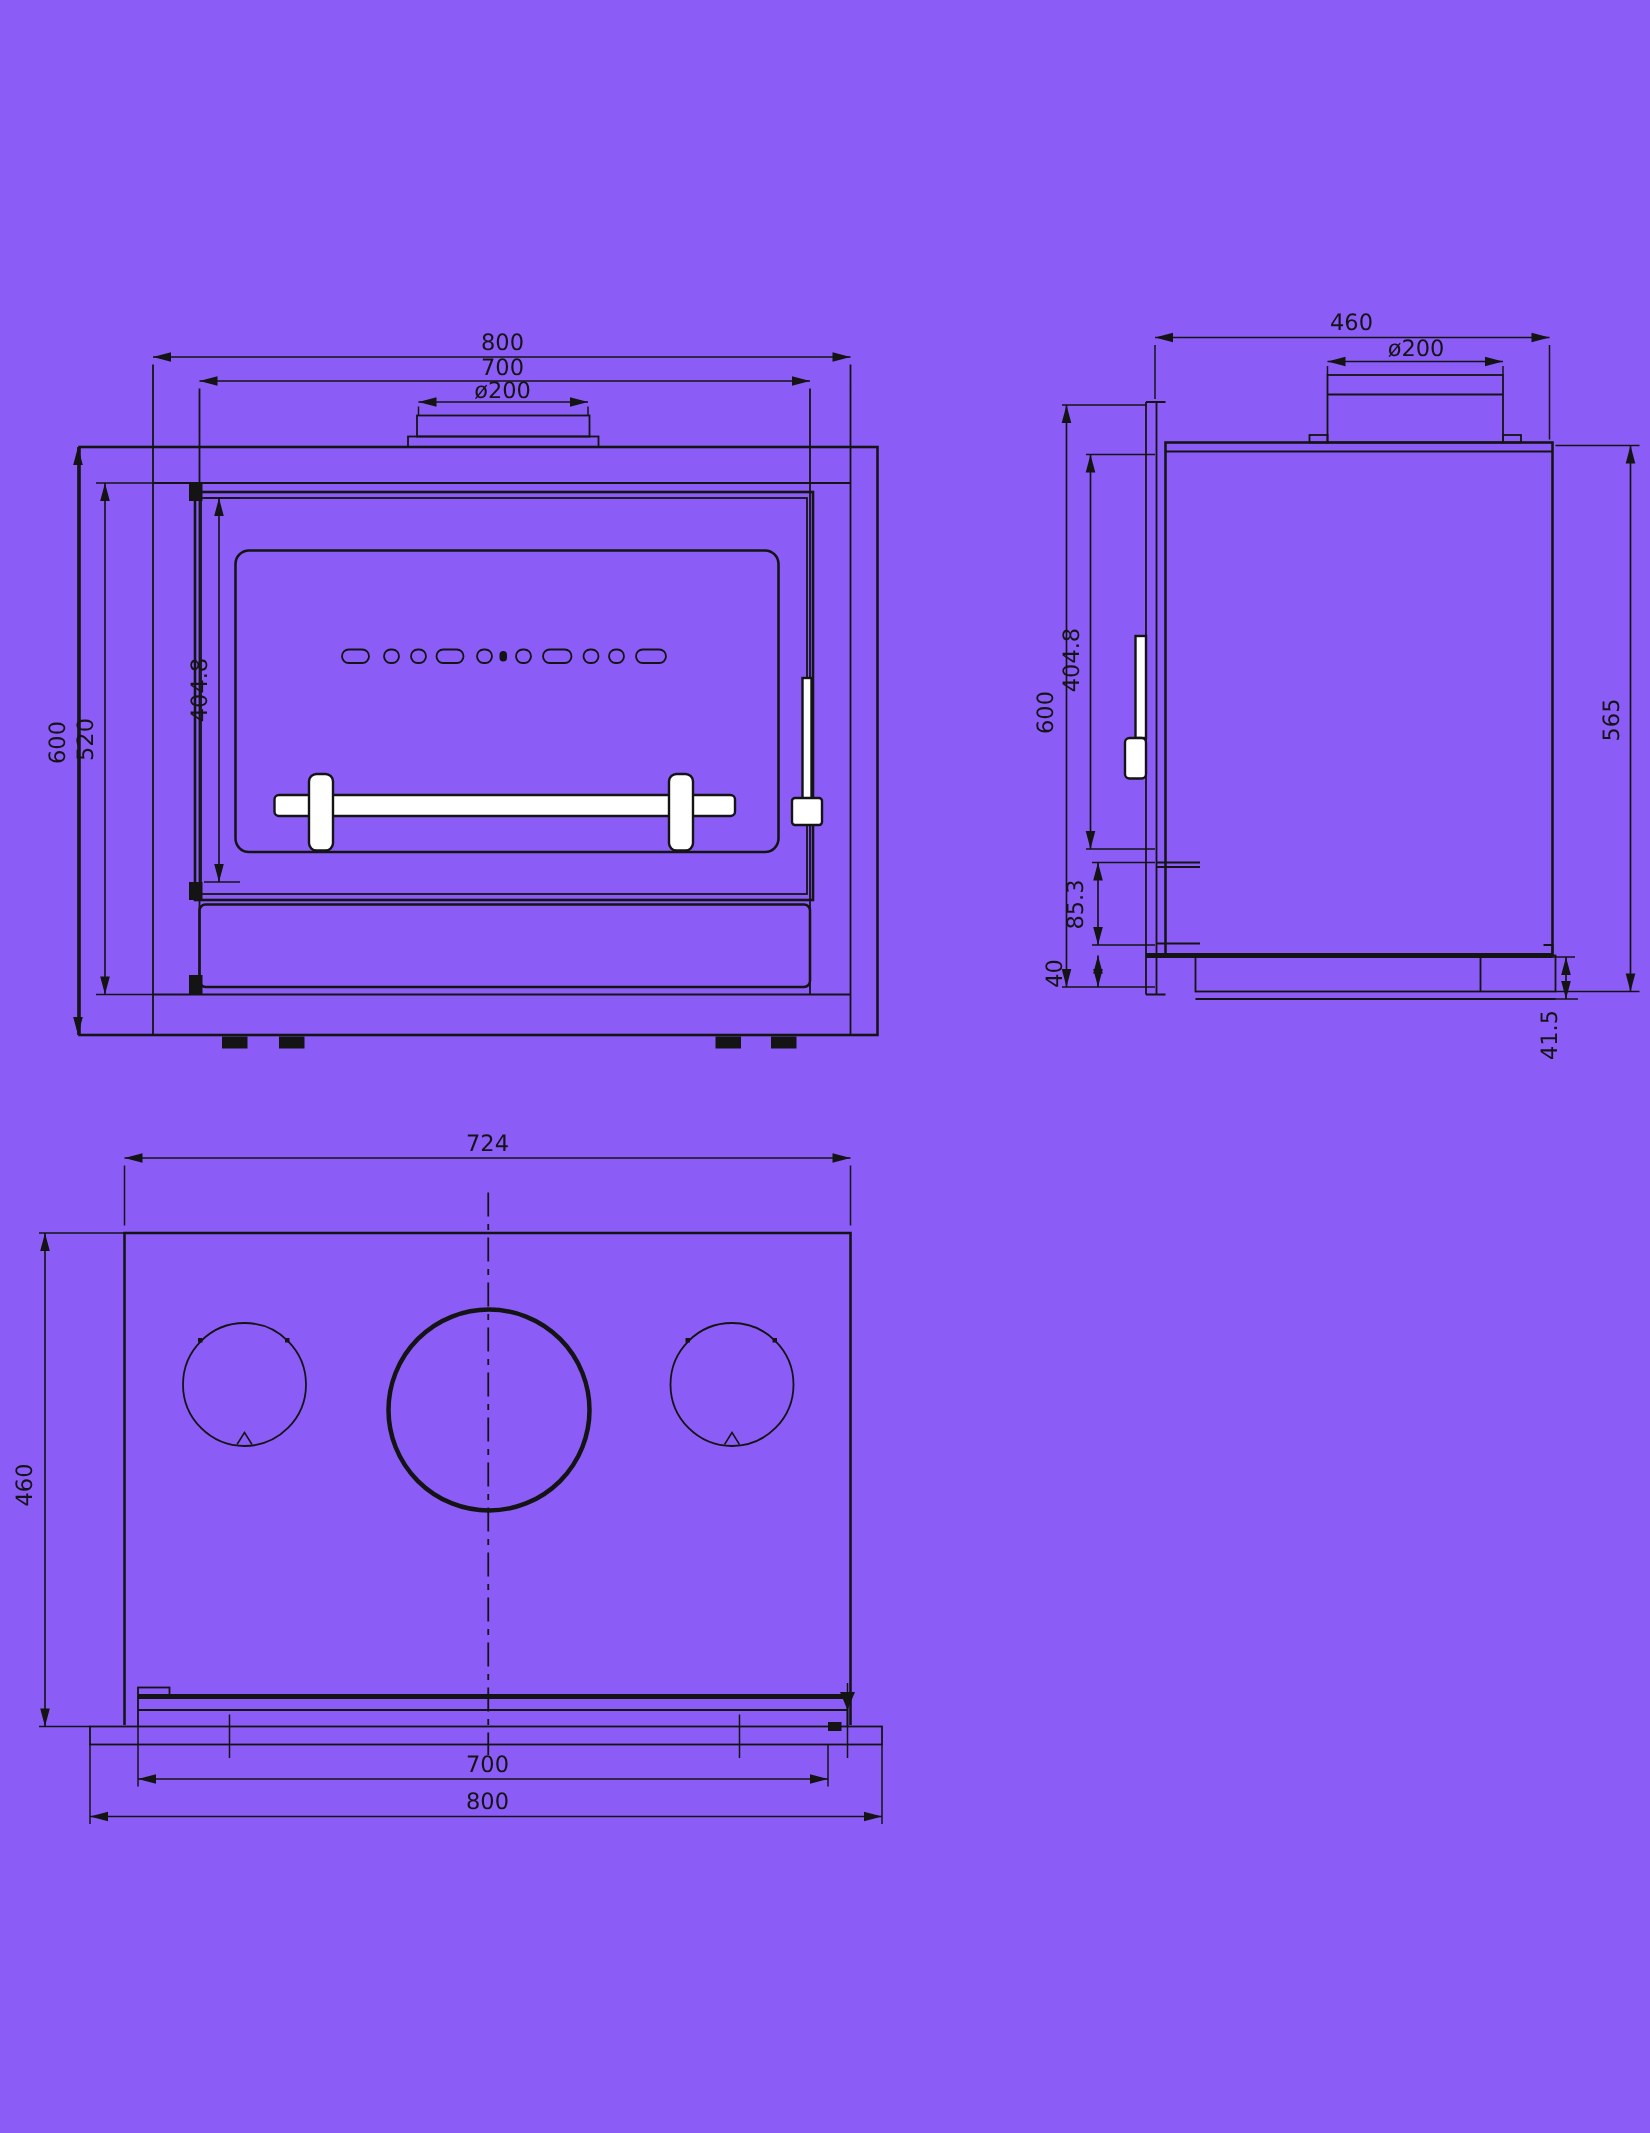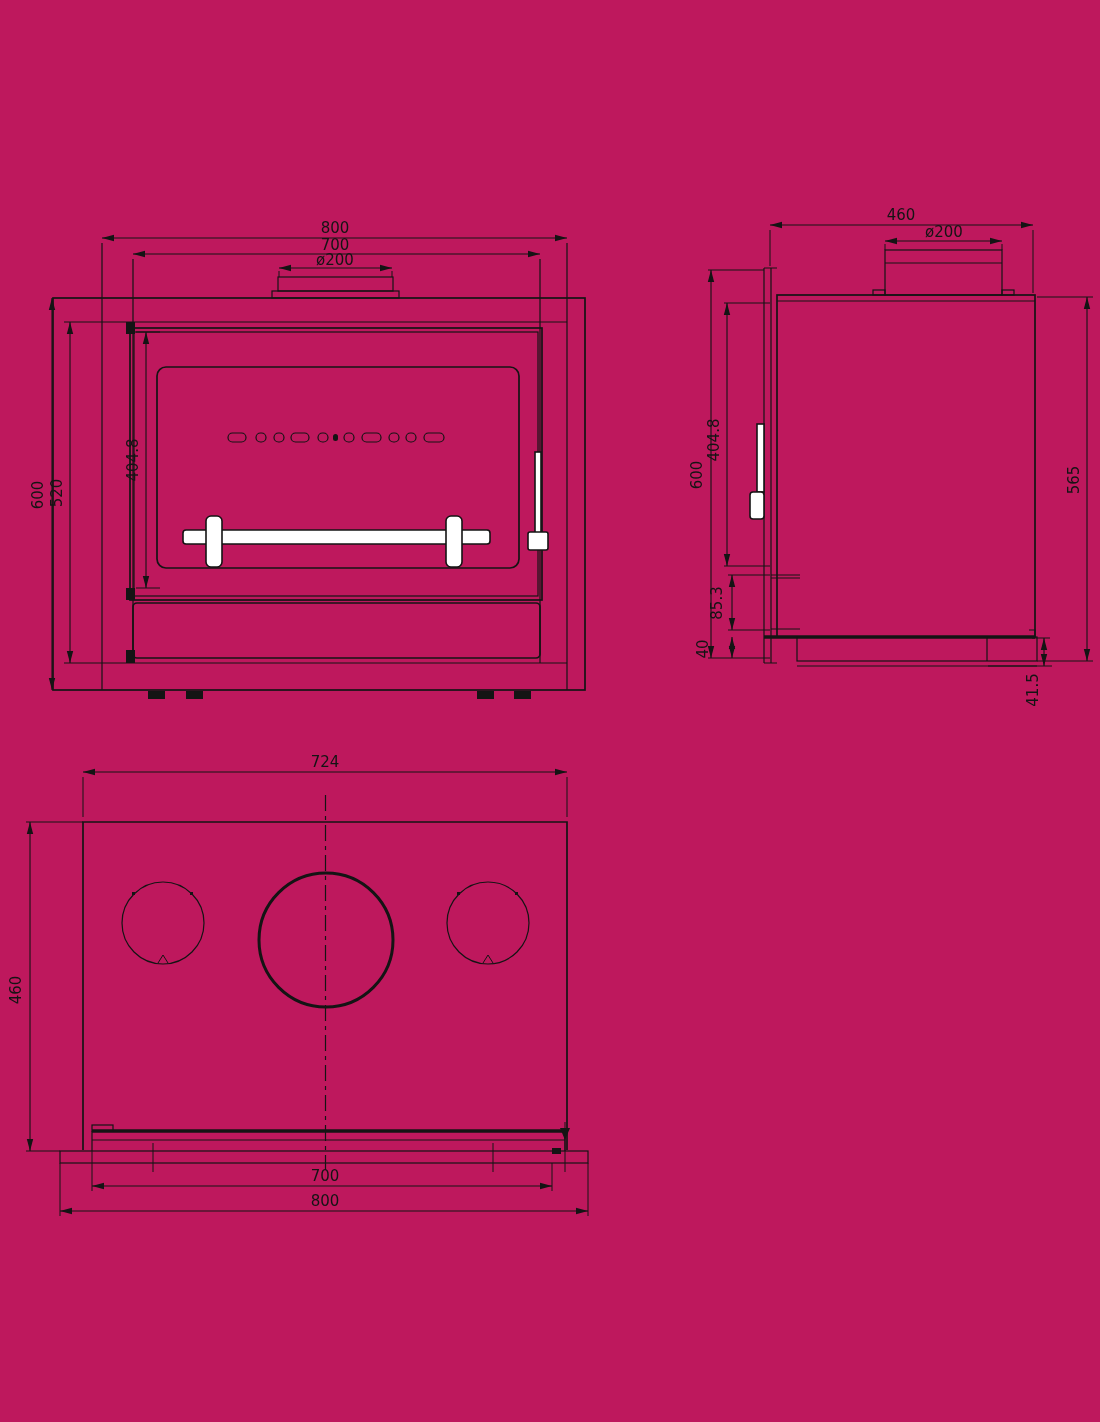--- a/index.html
+++ b/index.html
@@ -1,16 +1,16 @@
 <!DOCTYPE html>
 <html><head>
 <meta charset="utf-8">
 <style>
   html,body{margin:0;padding:0;background:#ffffff;}
-  .page{width:1100px;height:1422px;background:#be185d;position:relative;}
+  .page{width:1100px;height:1422px;background:#8b5cf6;position:relative;}
   svg{display:block;}
   text{font-family:"DejaVu Sans",sans-serif;font-size:15px;fill:#141414;}
   .s{stroke:#141414;fill:none;stroke-width:1.7;}
   .s1{stroke:#141414;fill:none;stroke-width:1.2;}
   .t{stroke:#141414;fill:none;stroke-width:3.4;}
   .d{stroke:#141414;fill:none;stroke-width:1.1;}
   .e{stroke:#141414;fill:none;stroke-width:1;}
   .w{fill:#ffffff;stroke:#141414;stroke-width:1.6;}
   .f{fill:#141414;stroke:none;}
   .cl{stroke:#141414;fill:none;stroke-width:1.2;stroke-dasharray:16 5 4 5;}

